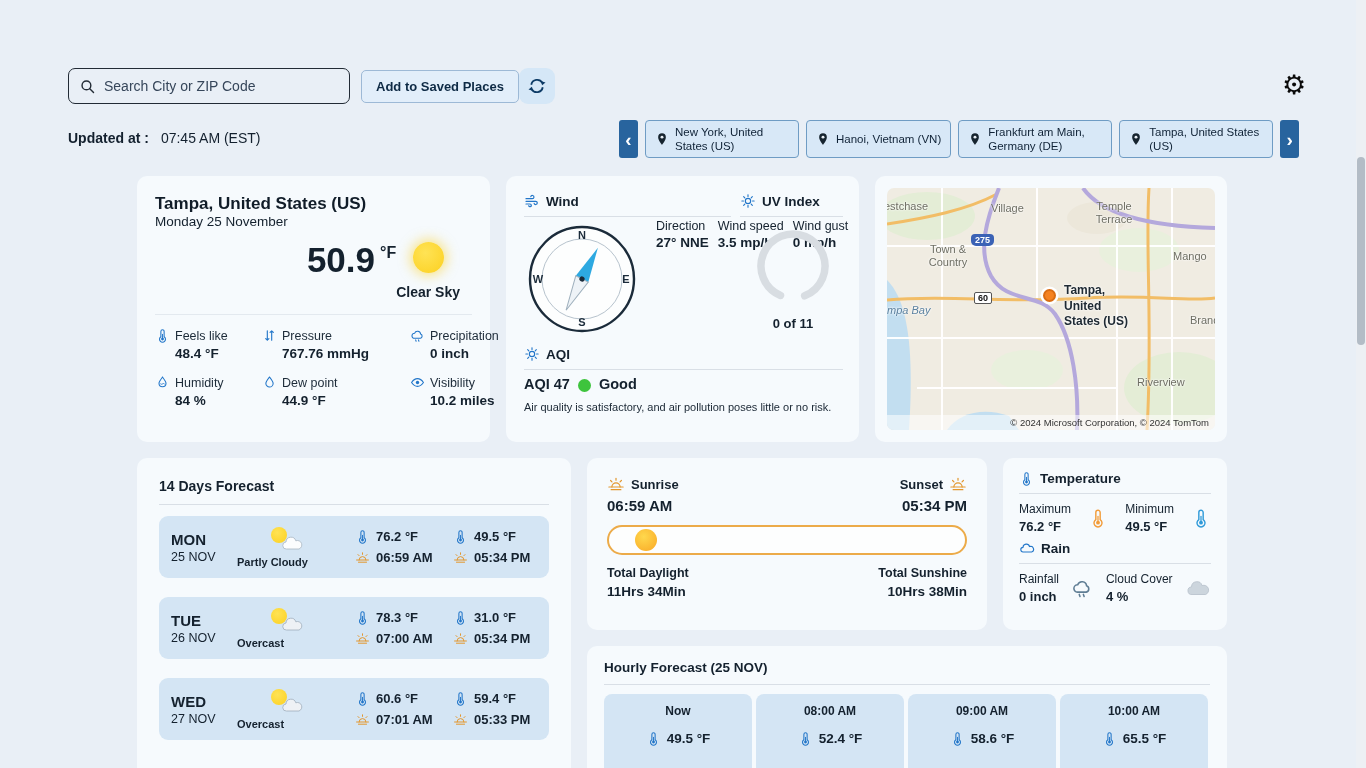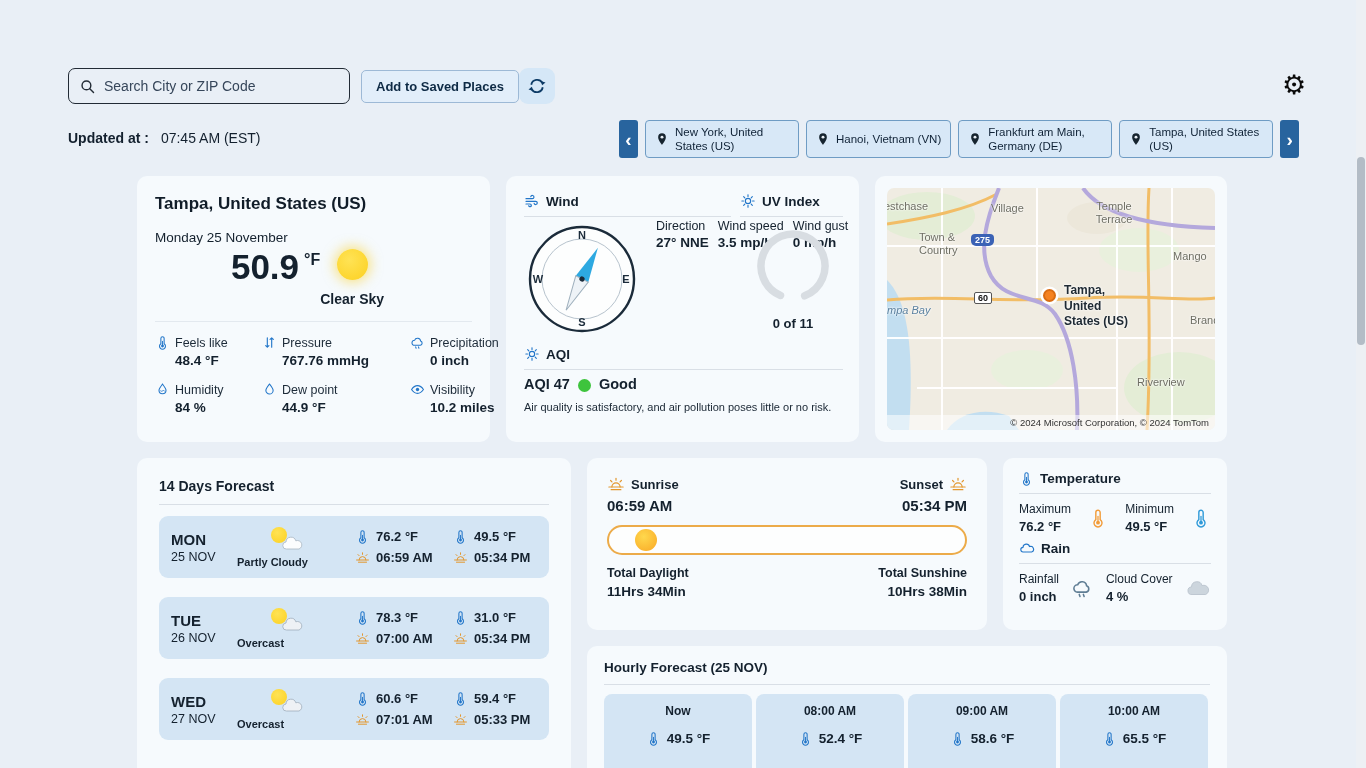--- a/index.html
+++ b/index.html
@@ -36,22 +36,22 @@
   .card-current{left:137px;top:176px;width:353px;height:266px;padding:18px}
   .card-wind{left:506px;top:176px;width:353px;height:266px}
   .card-map{left:875px;top:176px;width:352px;height:266px}
   .card-forecast{left:137px;top:458px;width:434px;height:334px;padding:20px 22px}
   .card-sun{left:587px;top:458px;width:400px;height:172px;padding:17px 20px}
   .card-temp{left:1003px;top:458px;width:224px;height:172px;padding:13px 16px}
   .card-hourly{left:587px;top:646px;width:640px;height:146px;padding:14px 17px;overflow:hidden}
 
   
   .city{font-size:17px;font-weight:700;color:#101c28}
-  .date{font-size:13.5px;margin-top:16px}
-  .temp-row{display:flex;justify-content:center;margin-top:4px}
+  .date{font-size:13.5px;margin-top:0}
+  .temp-row{display:flex;justify-content:flex-end;margin-top:13px}
   .big-temp{display:flex}
   .t-val{font-size:35px;font-weight:700;line-height:1}
   .t-unit{font-size:16px;font-weight:700;margin:2px 0 0 5px}
   .cond-block{text-align:center;margin-right:12px}
   .sun-ball{display:block;width:31px;height:31px;border-radius:50%;margin:0 auto;background:radial-gradient(circle at 40% 35%,#ffe355,#fcd020);box-shadow:0 0 12px 3px rgba(252,208,32,.5)}
   .cond{font-size:14px;font-weight:700;margin-top:11px}
   .divider{height:1px;background:#e3e9ef;margin:14px 0 13px}
   .stats-grid{display:grid;grid-template-columns:107px 148px 1fr;row-gap:14px}
   .stat-top{display:flex;align-items:center;gap:5px}
   .ic-stat{width:15px;height:15px;color:#2276c9}
@@ -80,21 +80,21 @@
   .aqi-dot{width:13px;height:13px;border-radius:50%;background:#3ec43d;display:inline-block}
   .aqi-desc{position:absolute;left:18px;right:13px;top:223px;font-size:11px;line-height:1.5;text-align:justify;color:#1a2734}
 
   
   .mapwrap{position:absolute;inset:12px;border-radius:7px;overflow:hidden;cursor:grab}
   .mapsvg{width:100%;height:100%}
   .mlabel{position:absolute;font-size:11px;color:#6e6e63;text-shadow:0 0 2px #fff,0 0 3px #fff;line-height:1.2}
   .ml-0{left:-3px;top:12px}
   .ml-1{left:104px;top:14px}
   .ml-2{left:200px;top:12px;width:54px;text-align:center}
-  .ml-3{left:32px;top:43px;width:58px;}
+  .ml-3{left:32px;top:55px;width:58px;text-align:center}
   .ml-4{left:286px;top:62px}
   .ml-5{left:0;top:116px;font-style:italic;color:#5c82a0}
   .ml-6{left:303px;top:126px}
   .ml-7{left:250px;top:188px}
   .shield{position:absolute;left:84px;top:46px;background:#3b62b5;color:#fff;font-size:9px;font-weight:700;padding:1px 4px;border-radius:4px 4px 5px 5px}
   .shield2{position:absolute;left:87px;top:104px;background:#fff;color:#111;font-size:9px;font-weight:700;padding:0 3px;border:1px solid #555;border-radius:2px}
   .marker{position:absolute;left:156px;top:101px;width:13px;height:13px;background:#f58220;border:2px solid #d96c12;border-radius:50%;box-shadow:0 0 0 2.5px #fff}
   .marker-label{position:absolute;left:177px;top:95px;width:68px;font-size:12px;font-weight:700;color:#202b34;line-height:1.3;text-shadow:0 0 2px #fff,0 0 3px #fff}
   .map-attr{position:absolute;left:0;right:0;bottom:0;text-align:right;font-size:9.5px;color:#333;background:rgba(255,255,255,.55);padding:2px 6px}
 

